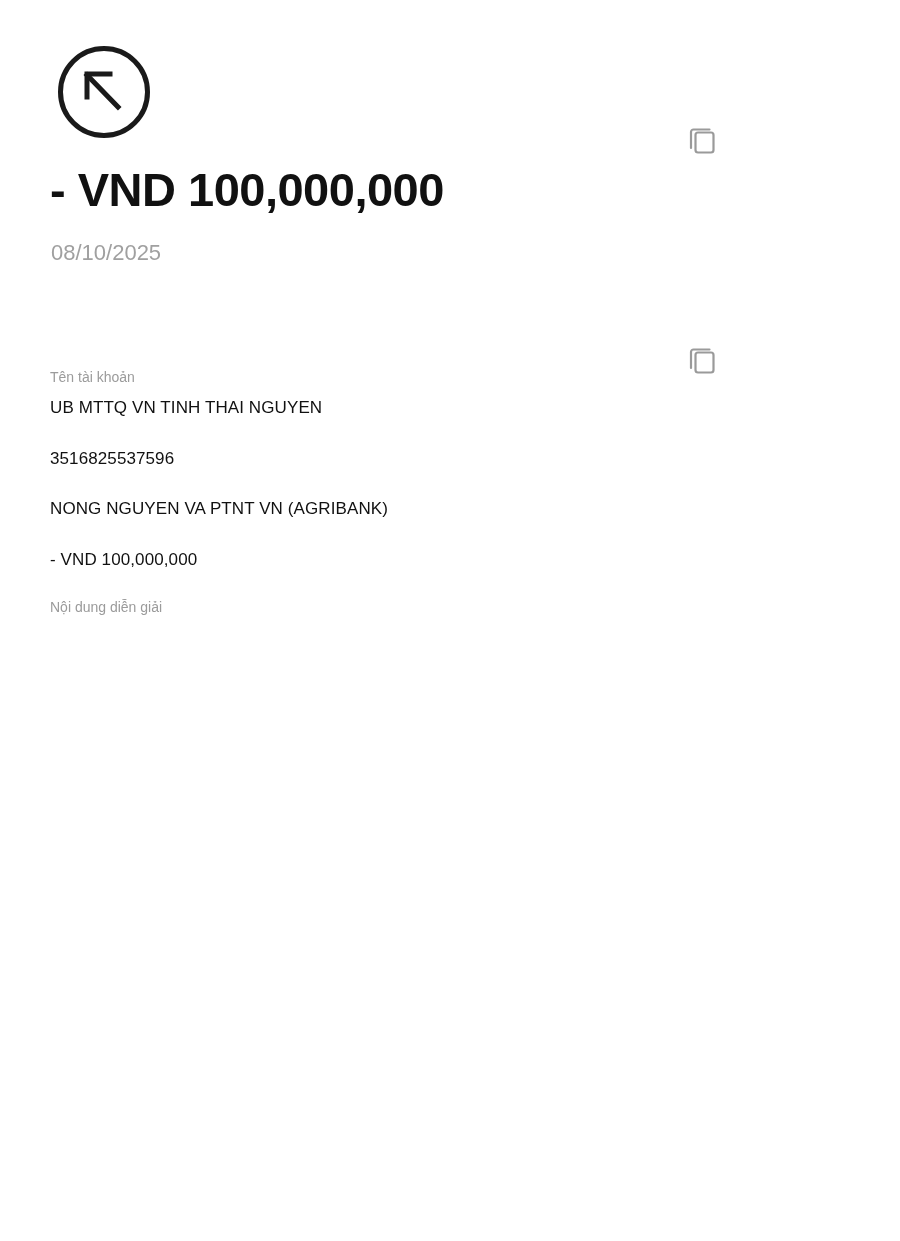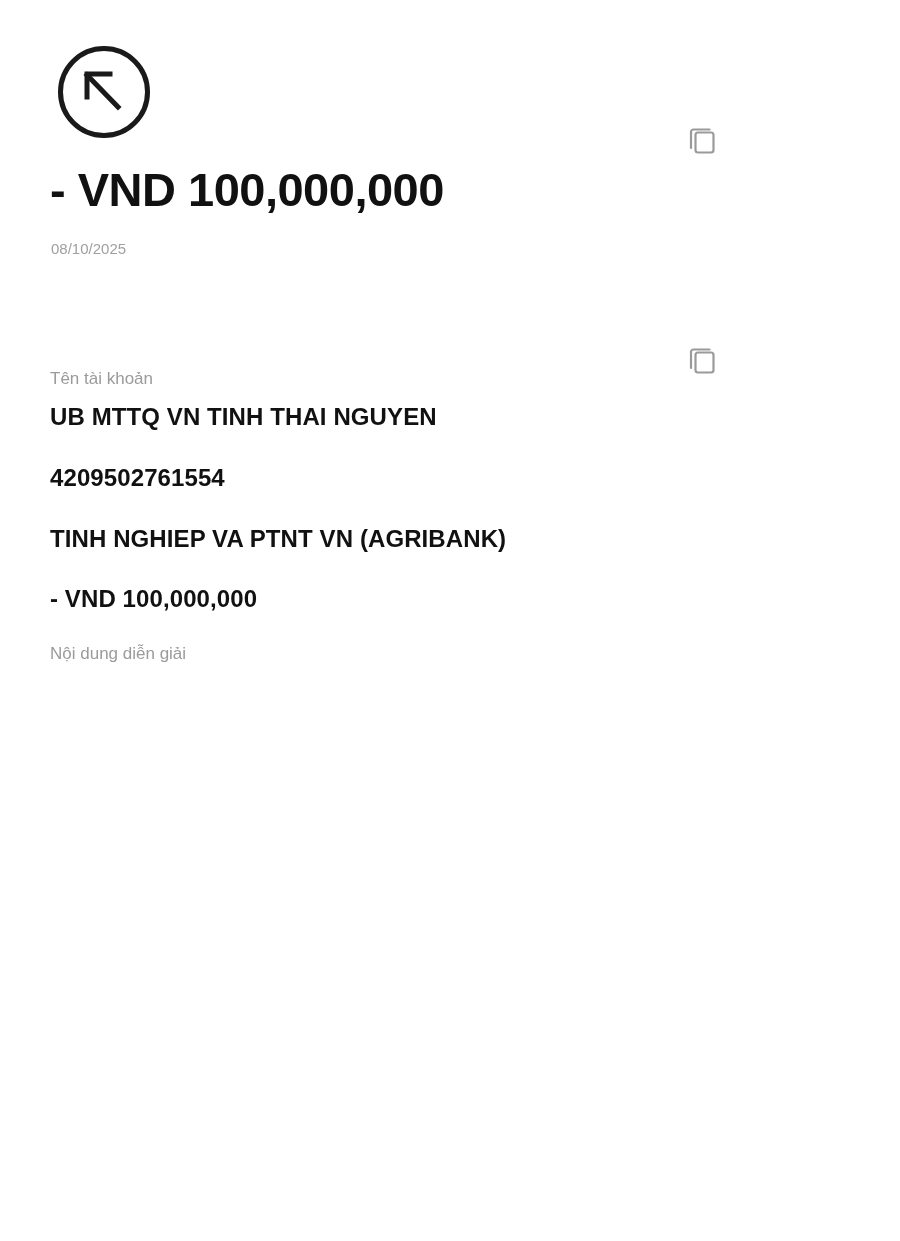--- a/index.html
+++ b/index.html
@@ -42,44 +42,44 @@
     font-size: 47px;
     font-weight: 700;
     letter-spacing: -0.5px;
     color: #111111;
     white-space: nowrap;
   }
   .date-line {
     position: absolute;
     left: 51px;
     top: 240px;
-    font-size: 15px;
+    font-size: 22px;
     font-weight: 400;
     color: #a0a0a0;
   }
 
   
   .fields {
     position: absolute;
     left: 50px;
     top: 368px;
     width: 800px;
   }
   .field { position: relative; margin-bottom: 26px; }
   .field:last-child { margin-bottom: 16px; }
   .field-label {
-    font-size: 17px;
+    font-size: 14px;
     font-weight: 400;
     color: #9b9b9b;
     line-height: 1.35;
     margin-bottom: 9px;
   }
   .field-value {
-    font-size: 24px;
-    font-weight: 700;
+    font-size: 17px;
+    font-weight: 400;
     color: #111111;
     line-height: 1.45;
     letter-spacing: 0.1px;
   }
   .field-value.redacted {
     position: relative;
     display: inline-block;
     color: #1a1a1a;
     filter: blur(2.6px);
     opacity: .92;
@@ -128,25 +128,25 @@
   <div class="date-line">08/10/2025</div>
 
   <div class="fields">
 
     <div class="field">
       <div class="field-label">Tên tài khoản</div>
       <div class="field-value">UB MTTQ VN TINH THAI NGUYEN</div>
     </div>
 
     <div class="field">
-      <div class="field-value">4209502761554</div>
+      <div class="field-value">3516825537596</div>
     </div>
 
     <div class="field">
-      <div class="field-value">TINH NGHIEP VA PTNT VN (AGRIBANK)</div>
+      <div class="field-value">NONG NGUYEN VA PTNT VN (AGRIBANK)</div>
     </div>
 
 
     <div class="field">
       <div class="field-value">- VND 100,000,000</div>
     </div>
 
     <div class="field">
       <div class="field-label">Nội dung diễn giải</div>
     </div>

